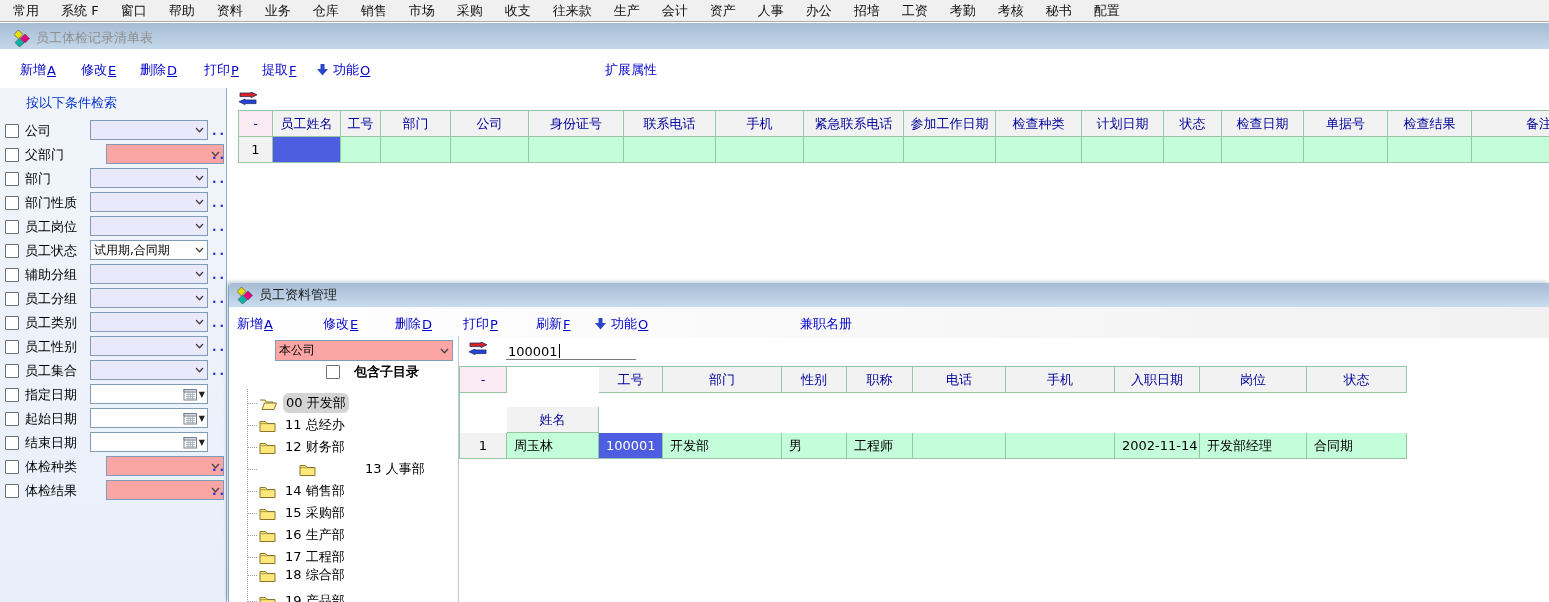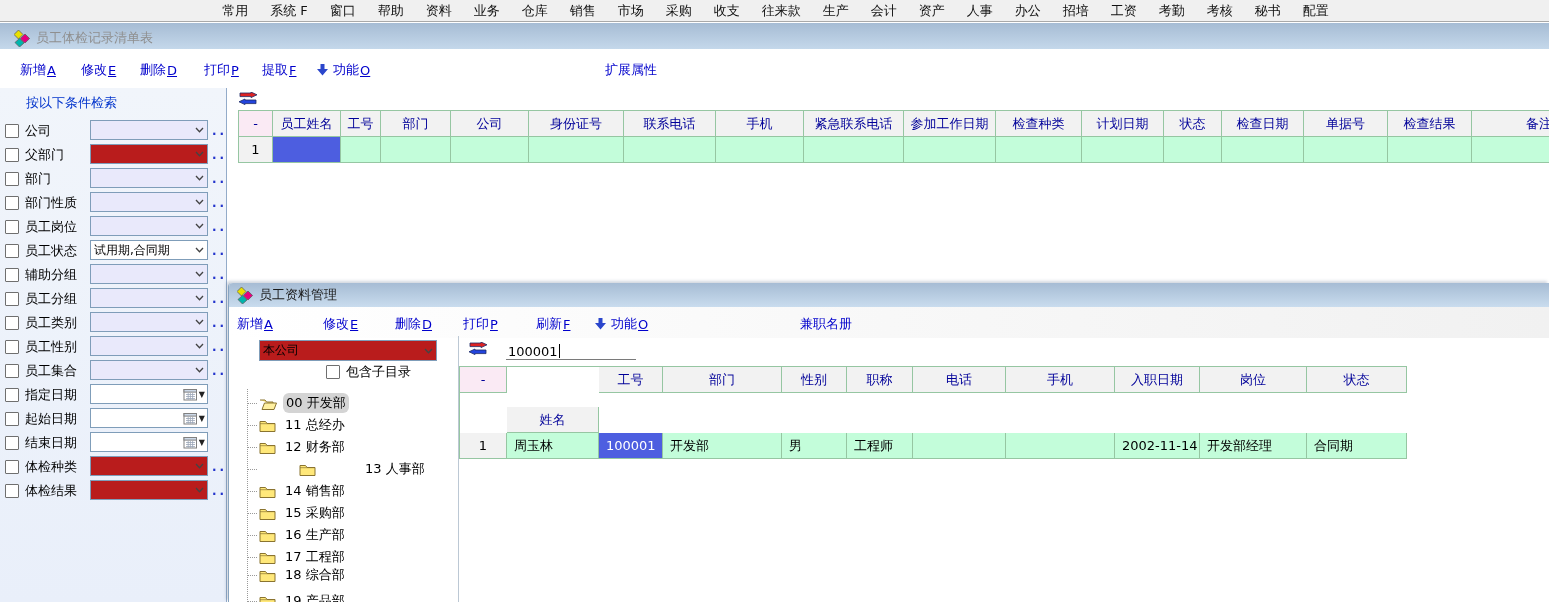--- a/index.html
+++ b/index.html
@@ -1,21 +1,21 @@
 <!DOCTYPE html>
 <html><head>
 <meta charset="utf-8">
 <style>
   html,body{margin:0;padding:0;background:#fff;}
   #screen{position:relative;width:1549px;height:602px;overflow:hidden;
     font-family:"DejaVu Sans","Liberation Sans",sans-serif;font-size:13px;color:#000;background:#fff;}
 
   
   .menubar{position:absolute;left:0;top:0;width:100%;height:22px;background:#f0f0f0;
-    border-bottom:1px solid #a9a9a9;display:flex;align-items:center;padding-left:2px;box-sizing:border-box;justify-content:center;}
+    border-bottom:1px solid #a9a9a9;display:flex;align-items:center;padding-left:2px;box-sizing:border-box;}
   .menu-item{padding:0 11px;line-height:22px;color:#111;white-space:nowrap;cursor:default;}
 
   
   .titlebar{position:absolute;height:30px;background:linear-gradient(#a6bcd4,#c9dcee);
     display:flex;align-items:center;}
   .titlebar .ticon{margin:0 6px 0 14px;display:flex;align-items:center;}
   .w1title{left:0;top:23px;width:100%;}
   .w1title .ttext{color:#8f8f8f;}
   .toolbar1{position:absolute;left:0;top:49px;width:100%;height:39px;background:#fff;}
   .tb-btn{position:absolute;top:12px;color:#0000cc;white-space:nowrap;cursor:default;display:flex;align-items:center;}
@@ -26,21 +26,21 @@
   
   .left-panel{position:absolute;left:0;top:88px;width:227px;height:514px;box-sizing:border-box;
     background:linear-gradient(180deg,#f1f5fb,#e9effa);border-right:1px solid #93abc9;}
   .sp-header{padding:6px 0 7px 26px;color:#0033cc;}
   .srow{position:relative;height:24px;display:flex;align-items:center;padding-left:5px;}
   .cb{width:12px;height:12px;background:#fff;border:1px solid #6f6f6f;border-radius:1px;flex:0 0 auto;}
   .srow .lbl{margin-left:6px;white-space:nowrap;}
   .ctl{position:absolute;left:90px;top:1px;width:118px;height:20px;border:1px solid #7f9db9;
     box-sizing:border-box;display:flex;align-items:center;background:#fff;}
   .tint-lavender{background:#e9e9fb;}
-  .tint-cyan{background:#b91c1c;}
+  .tint-cyan{background:#fca5a5;margin-left:16px;}
   .tint-white{background:#fff;}
   .ctl .val{flex:1;font-size:12px;padding-left:3px;white-space:nowrap;overflow:hidden;}
   .ctl .chev{margin-right:3px;display:inline-flex;}
   .ctl .calwrap{margin-left:auto;display:flex;align-items:center;margin-right:2px;}
   .darr{font-size:8px;color:#222;margin-left:1px;}
   .dots{position:absolute;left:212px;top:7px;color:#2233cc;font-weight:bold;font-size:12px;letter-spacing:3px;line-height:10px;}
 
   
   .grid{position:absolute;border-top:1px solid #96c6a2;border-left:1px solid #96c6a2;background:#fff;}
   .trow{display:flex;}
@@ -64,21 +64,21 @@
   .toolbar2{position:absolute;left:0;top:24px;width:100%;height:31px;background:linear-gradient(90deg,#ffffff,#f1f1f1);}
   .toolbar2 .tb-btn,.toolbar2 .tb-link{top:8px;}
   .row2{position:absolute;left:0;top:55px;width:100%;height:25px;}
   .row2 .ctl{left:30px;top:2px;width:178px;height:21px;}
   .swap2{position:absolute;left:239px;top:4px;}
   .emp-search{position:absolute;left:277px;top:0;width:130px;height:22px;border-bottom:1px solid #7a7a7a;
     display:flex;align-items:flex-end;padding-left:2px;box-sizing:border-box;}
   .cursor{display:inline-block;width:1px;height:14px;background:#000;margin:0 0 1px 1px;}
   .vsplit{position:absolute;left:229px;top:53px;bottom:0;width:0;border-left:1px solid #bcc8d4;}
   .subdir{position:absolute;left:97px;top:80px;display:flex;align-items:center;}
-  .subdir span.sl{margin-left:6px;}
+  .subdir span.sl{margin-left:14px;font-weight:bold;}
   .tree{position:absolute;left:6px;top:105px;width:218px;bottom:0;overflow:hidden;}
   .tree-vline{position:absolute;left:12px;top:-6px;bottom:0;border-left:1px dotted #999;}
   .tree-row{position:absolute;left:0;right:0;height:22px;display:flex;align-items:center;}
   .hdots{width:10px;border-top:1px dotted #999;margin-left:12px;}
   .ticonf{display:inline-flex;margin:0 0 0 2px;}
   .tlabel{margin-left:6px;padding:1px 3px;white-space:nowrap;}
   .tsel .tlabel{background:#d4d4d4;border-radius:6px;}
   #empTable{left:230px;top:83px;}
 </style>
 </head>

